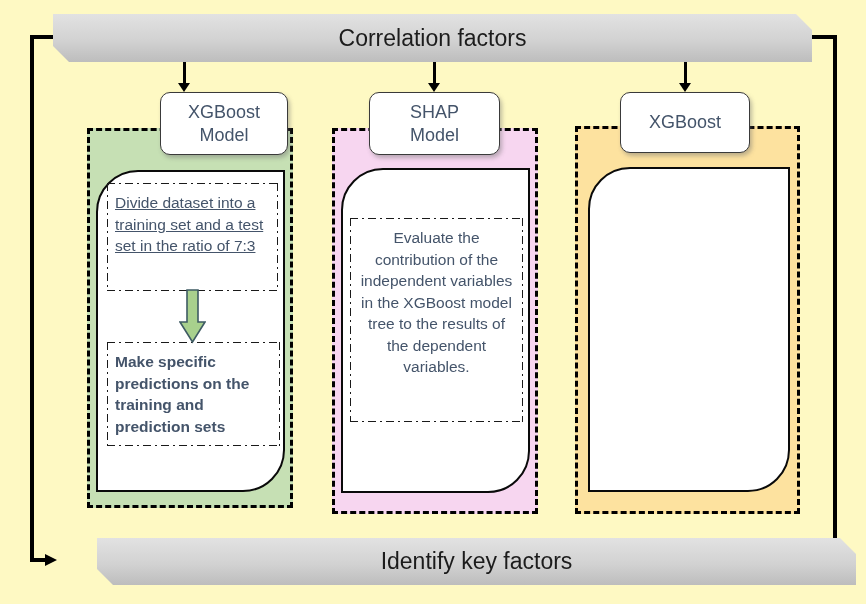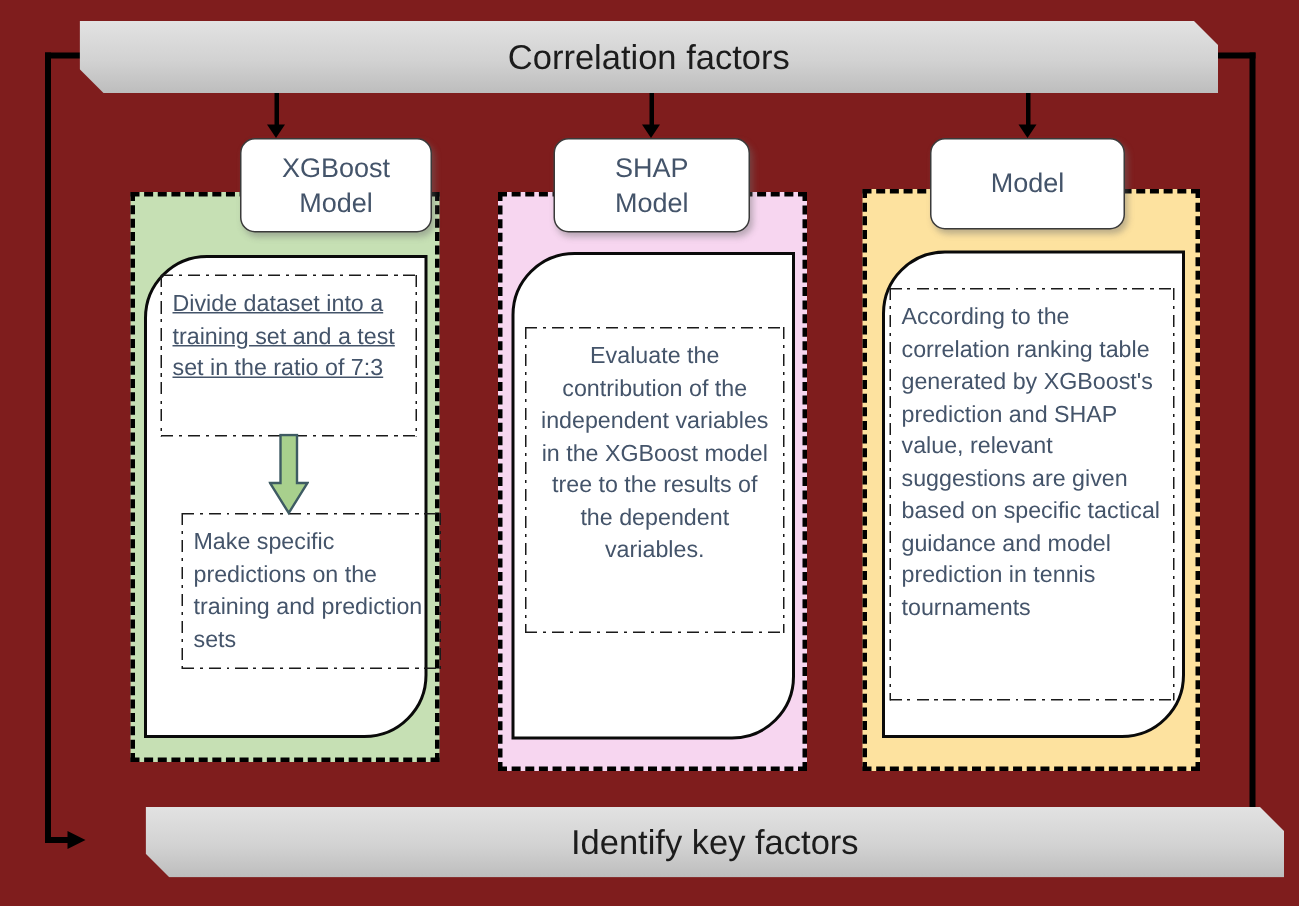--- a/index.html
+++ b/index.html
@@ -1,17 +1,17 @@
 <!DOCTYPE html>
 <html><head>
 <meta charset="utf-8">
 <style>
   html,body{margin:0;padding:0;background:#fff;}
   .canvas{
-    position:relative;width:866px;height:604px;background:#7f1d1d;
+    position:relative;width:866px;height:604px;background:#fef9c3;
     font-family:"Liberation Sans","DejaVu Sans",sans-serif;overflow:hidden;
   }
   
   .line{position:absolute;background:#000;}
   .arr-down{position:absolute;width:0;height:0;border-left:6px solid transparent;border-right:6px solid transparent;border-top:9px solid #000;}
   .arr-right{position:absolute;width:0;height:0;border-top:6px solid transparent;border-bottom:6px solid transparent;border-left:12px solid #000;}
   .arr-left{position:absolute;width:0;height:0;border-top:6px solid transparent;border-bottom:6px solid transparent;border-right:12px solid #000;}
   
   .banner{
     position:absolute;left:53px;width:759px;
@@ -49,21 +49,21 @@
     background-image:
       repeating-linear-gradient(90deg,#1a1a1a 0 8px,transparent 8px 12px,#1a1a1a 12px 14px,transparent 14px 18px),
       repeating-linear-gradient(90deg,#1a1a1a 0 8px,transparent 8px 12px,#1a1a1a 12px 14px,transparent 14px 18px),
       repeating-linear-gradient(180deg,#1a1a1a 0 8px,transparent 8px 12px,#1a1a1a 12px 14px,transparent 14px 18px),
       repeating-linear-gradient(180deg,#1a1a1a 0 8px,transparent 8px 12px,#1a1a1a 12px 14px,transparent 14px 18px);
     background-position:0 0,0 100%,0 0,100% 0;
     background-size:100% 1.4px,100% 1.4px,1.4px 100%,1.4px 100%;
     background-repeat:no-repeat;
   }
   .ddbox.g1{left:107px;top:183px;width:171px;height:108px;text-decoration:underline;}
-  .ddbox.g2{left:121px;top:342px;width:173px;height:104px;}
+  .ddbox.g2{left:107px;top:342px;width:173px;height:104px;font-weight:bold;}
   .ddbox.p1{left:350px;top:218px;width:173px;height:204px;text-align:center;}
   .ddbox.y1{left:593px;top:192px;width:190px;height:275px;}
   .block-arrow{position:absolute;left:179px;top:289px;z-index:4;}
 </style>
 </head>
 <body>
 
 <div class="canvas">
 
   <div class="line" style="left:30px;top:35px;width:4px;height:527px;"></div>
@@ -103,17 +103,16 @@
   <div class="panel pink"></div>
   <div class="sheet c2"></div>
   <div class="hbox c2">
     <span>SHAP Model</span>
   </div>
   <div class="ddbox p1">Evaluate the contribution of the independent variables in the XGBoost model tree to the results of the dependent variables.</div>
 
   <div class="panel yellow"></div>
   <div class="sheet c3"></div>
   <div class="hbox c3">
-    <span>Model</span>
+    <span>XGBoost</span>
   </div>
-  <div class="ddbox y1">According to the correlation ranking table generated by XGBoost's prediction and SHAP value, relevant suggestions are given based on specific tactical guidance and model prediction in tennis tournaments</div>
 
 </div>
 
 </body></html>

